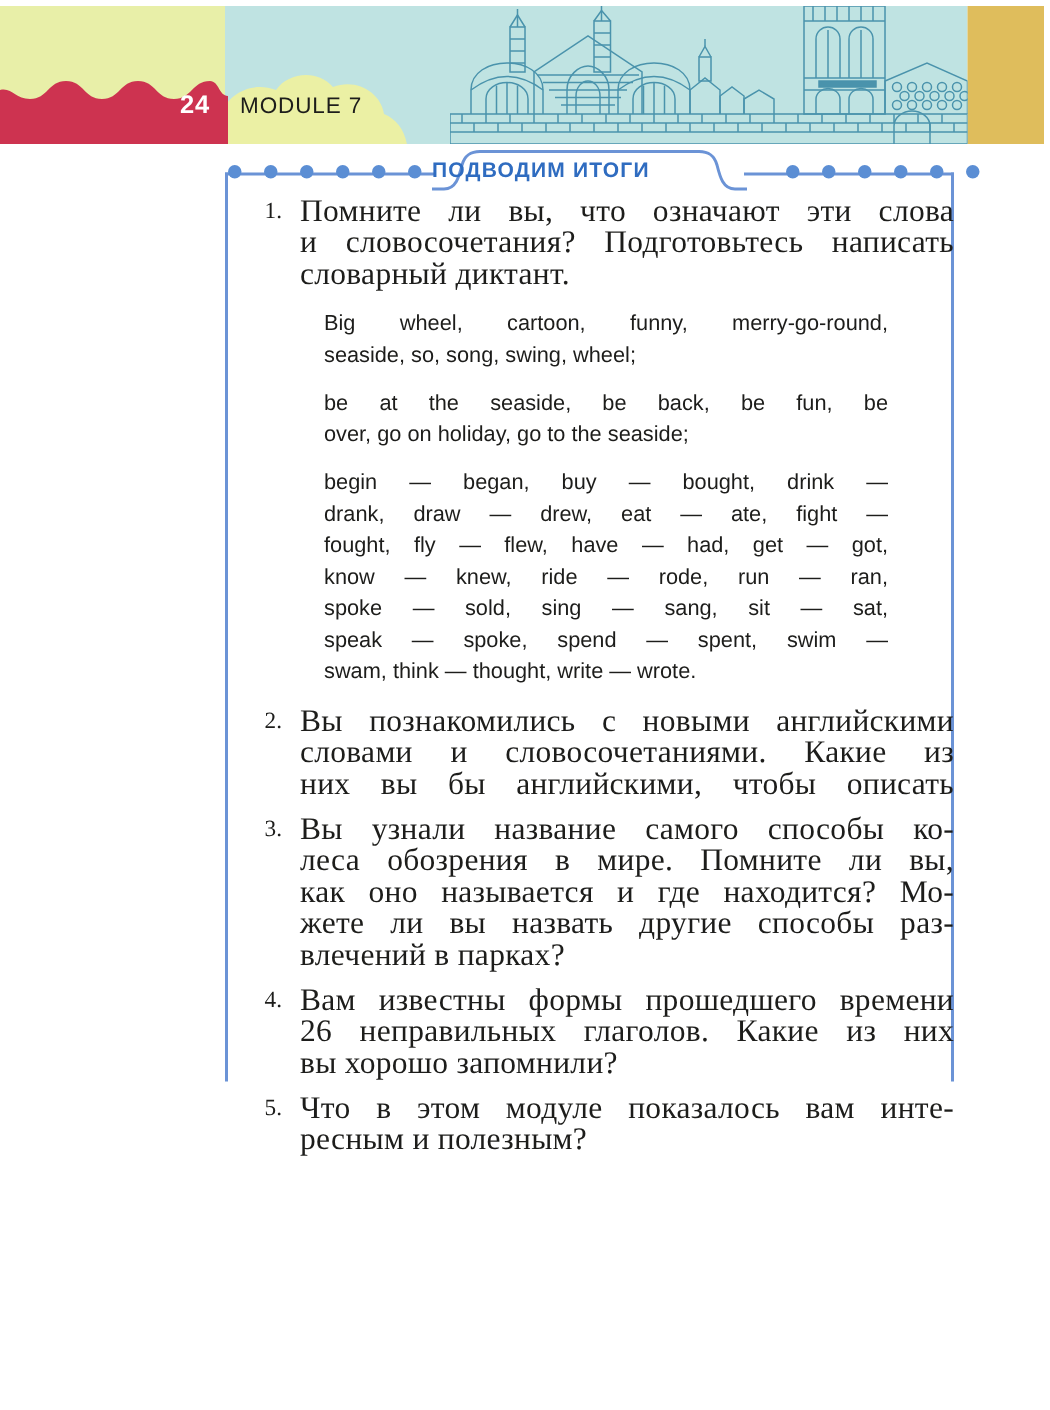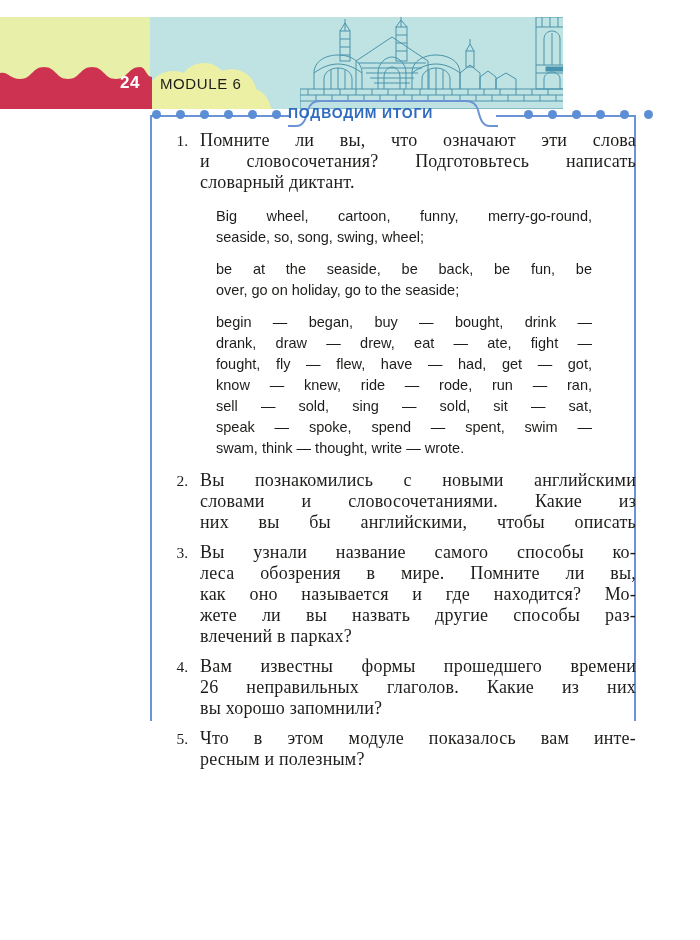--- a/index.html
+++ b/index.html
@@ -11,22 +11,22 @@
     width: 700px;
     height: 940px;
     position: relative;
     overflow: hidden;
     font-family: "Liberation Serif", serif;
   }
 
   
   .header {
     position: absolute;
-    left: 0; top: 17px;
-    width: 563px;
+    left: 0; top: 4px;
+    width: 696px;
     height: 92px;
     overflow: hidden;
   }
   .hdr-yellow-left {
     position: absolute;
     left: 0; top: 0;
     width: 150px;
     height: 92px;
     background: #e8efa8;
   }
@@ -149,21 +149,21 @@
     width: 38px;
     flex: 0 0 38px;
     text-align: right;
     padding-right: 12px;
     font-size: 15.5px;
     color: #1d1d1b;
     line-height: 21px;
   }
   .ex-text {
     flex: 1;
-    font-size: 18px;
+    font-size: 21px;
     color: #1d1d1b;
     line-height: 21px;
     text-align: justify;
     letter-spacing: 0.2px;
   }
   .ex-text .ln { display: block; }
   .ex-text .ln.j {
     text-align: justify;
     text-align-last: justify;
   }
@@ -198,21 +198,21 @@
   </svg>
 
   <svg class="crimson-band" viewBox="0 0 152 42" preserveAspectRatio="none">
     <path d="M0,42 L152,42 L152,10
              C146,10 146,0 140,0 C128,0 128,12 116,12 C104,12 104,0 92,0
              C80,0 80,12 68,12 C56,12 56,0 44,0 C32,0 32,12 20,12
              C10,12 8,4 0,6 Z" fill="#cd3350"></path>
   </svg>
 
   <div class="page-number">24</div>
-  <div class="module-label">MODULE  6</div>
+  <div class="module-label">MODULE  7</div>
 
   <svg class="skyline" viewBox="0 0 345 92" preserveAspectRatio="none">
     <g fill="none" stroke="#4a93ac" stroke-width="1">
 
       <rect x="0" y="72" width="345" height="20"></rect>
       <g>
         <line x1="0" y1="78" x2="345" y2="78"></line>
         <line x1="0" y1="84" x2="345" y2="84"></line>
         <line x1="8" y1="72" x2="8" y2="78"></line>
           <line x1="24" y1="72" x2="24" y2="78"></line>
@@ -396,21 +396,21 @@
     <span class="ln">over, go on holiday, go to the seaside;</span>
   </div>
 
   <div class="spacer-sm"></div>
 
   <div class="wordblock">
     <span class="ln j">begin — began, buy — bought, drink —</span>
     <span class="ln j">drank, draw — drew, eat — ate, fight —</span>
     <span class="ln j">fought, fly — flew, have — had, get — got,</span>
     <span class="ln j">know — knew, ride — rode, run — ran,</span>
-    <span class="ln j">sell — sold, sing — sold, sit — sat,</span>
+    <span class="ln j">spoke — sold, sing — sang, sit — sat,</span>
     <span class="ln j">speak — spoke, spend — spent, swim —</span>
     <span class="ln">swam, think — thought, write — wrote.</span>
   </div>
 
   <div class="spacer-sm"></div>
 
   <div class="ex">
     <div class="ex-num">2.</div>
     <div class="ex-text">
       <span class="ln j">Вы познакомились с новыми английскими</span>

